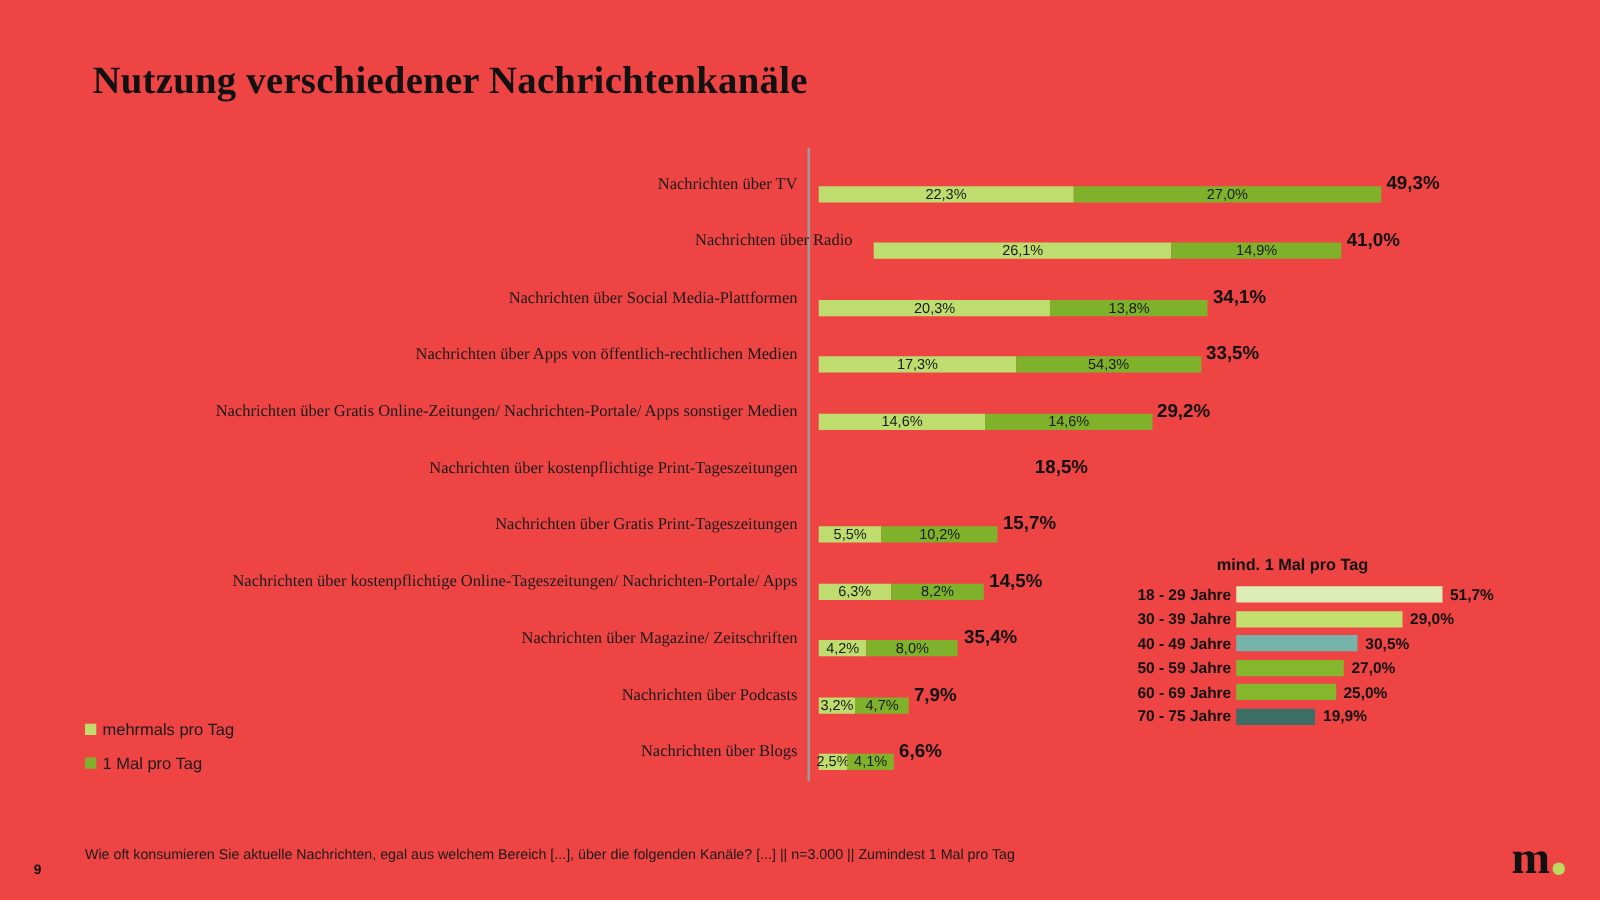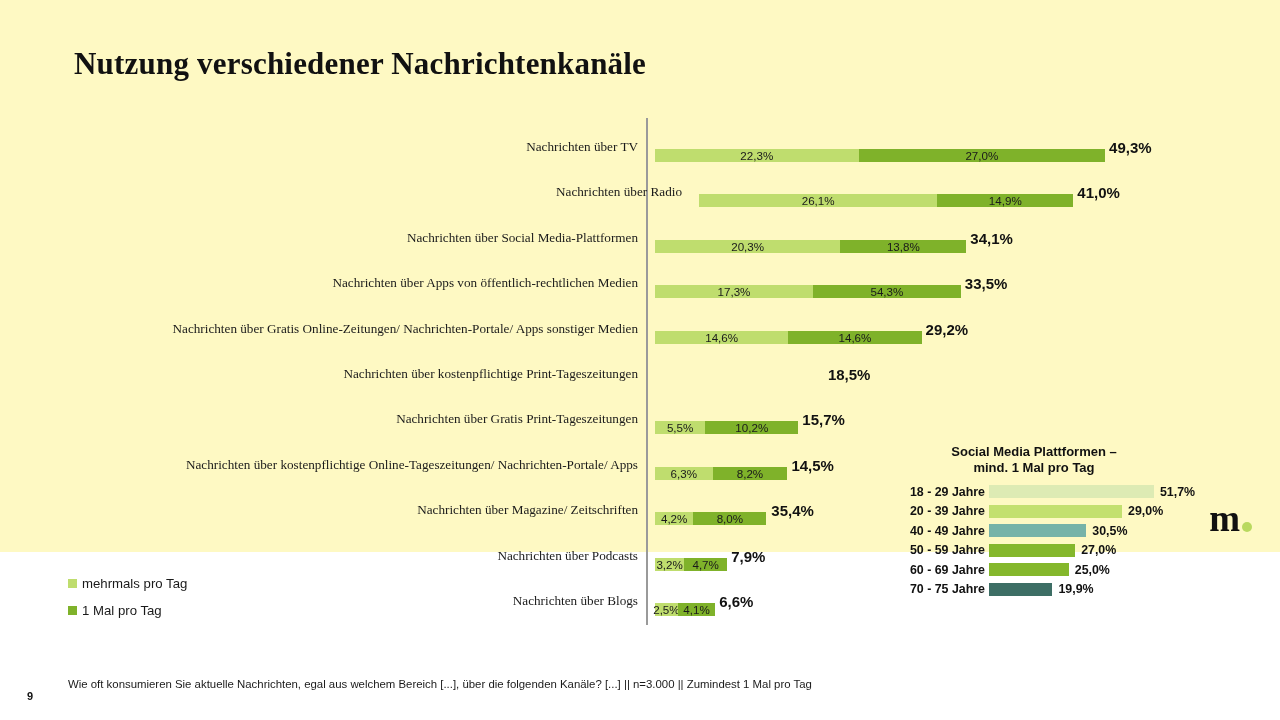--- a/index.html
+++ b/index.html
@@ -2,21 +2,21 @@
 <html><head>
 <meta charset="utf-8">
 <style>
   * { box-sizing: border-box; margin: 0; padding: 0; }
   html, body {
     width: 1280px; height: 720px;
     background: #ffffff;
     font-family: "Liberation Sans", sans-serif;
     overflow: hidden;
   }
-  .slide { position: relative; width: 1280px; height: 552px; background:#fef9c3; }
+  .slide { position: relative; width: 1280px; height: 720px; background:#ef4444; }
 
   
   .title {
     position: absolute;
     left: 74px; top: 46px;
     font-family: "Liberation Serif", serif;
     font-weight: bold;
     font-size: 31px;
     letter-spacing: 0.2px;
     color: #111111;
@@ -300,31 +300,30 @@
       <span>mehrmals pro Tag</span>
     </div>
     <div class="legend-item">
       <span class="legend-swatch dark"></span>
       <span>1 Mal pro Tag</span>
     </div>
   </div>
 
   <div class="inset">
     <div class="inset-title">
-      <div>Social Media Plattformen –</div>
       <div>mind. 1 Mal pro Tag</div>
     </div>
     <div class="inset-rows" id="inset-rows">
         <div class="inset-row">
           <div class="inset-label">18 - 29 Jahre</div>
           <div class="inset-bar" style="width: 164.923px; background: rgb(221, 235, 180);"></div>
           <div class="inset-val">51,7%</div>
         </div>
         <div class="inset-row">
-          <div class="inset-label">20 - 39 Jahre</div>
+          <div class="inset-label">30 - 39 Jahre</div>
           <div class="inset-bar" style="width: 133.023px; background: rgb(195, 224, 111);"></div>
           <div class="inset-val">29,0%</div>
         </div>
         <div class="inset-row">
           <div class="inset-label">40 - 49 Jahre</div>
           <div class="inset-bar" style="width: 97.295px; background: rgb(118, 179, 168);"></div>
           <div class="inset-val">30,5%</div>
         </div>
         <div class="inset-row">
           <div class="inset-label">50 - 59 Jahre</div>

